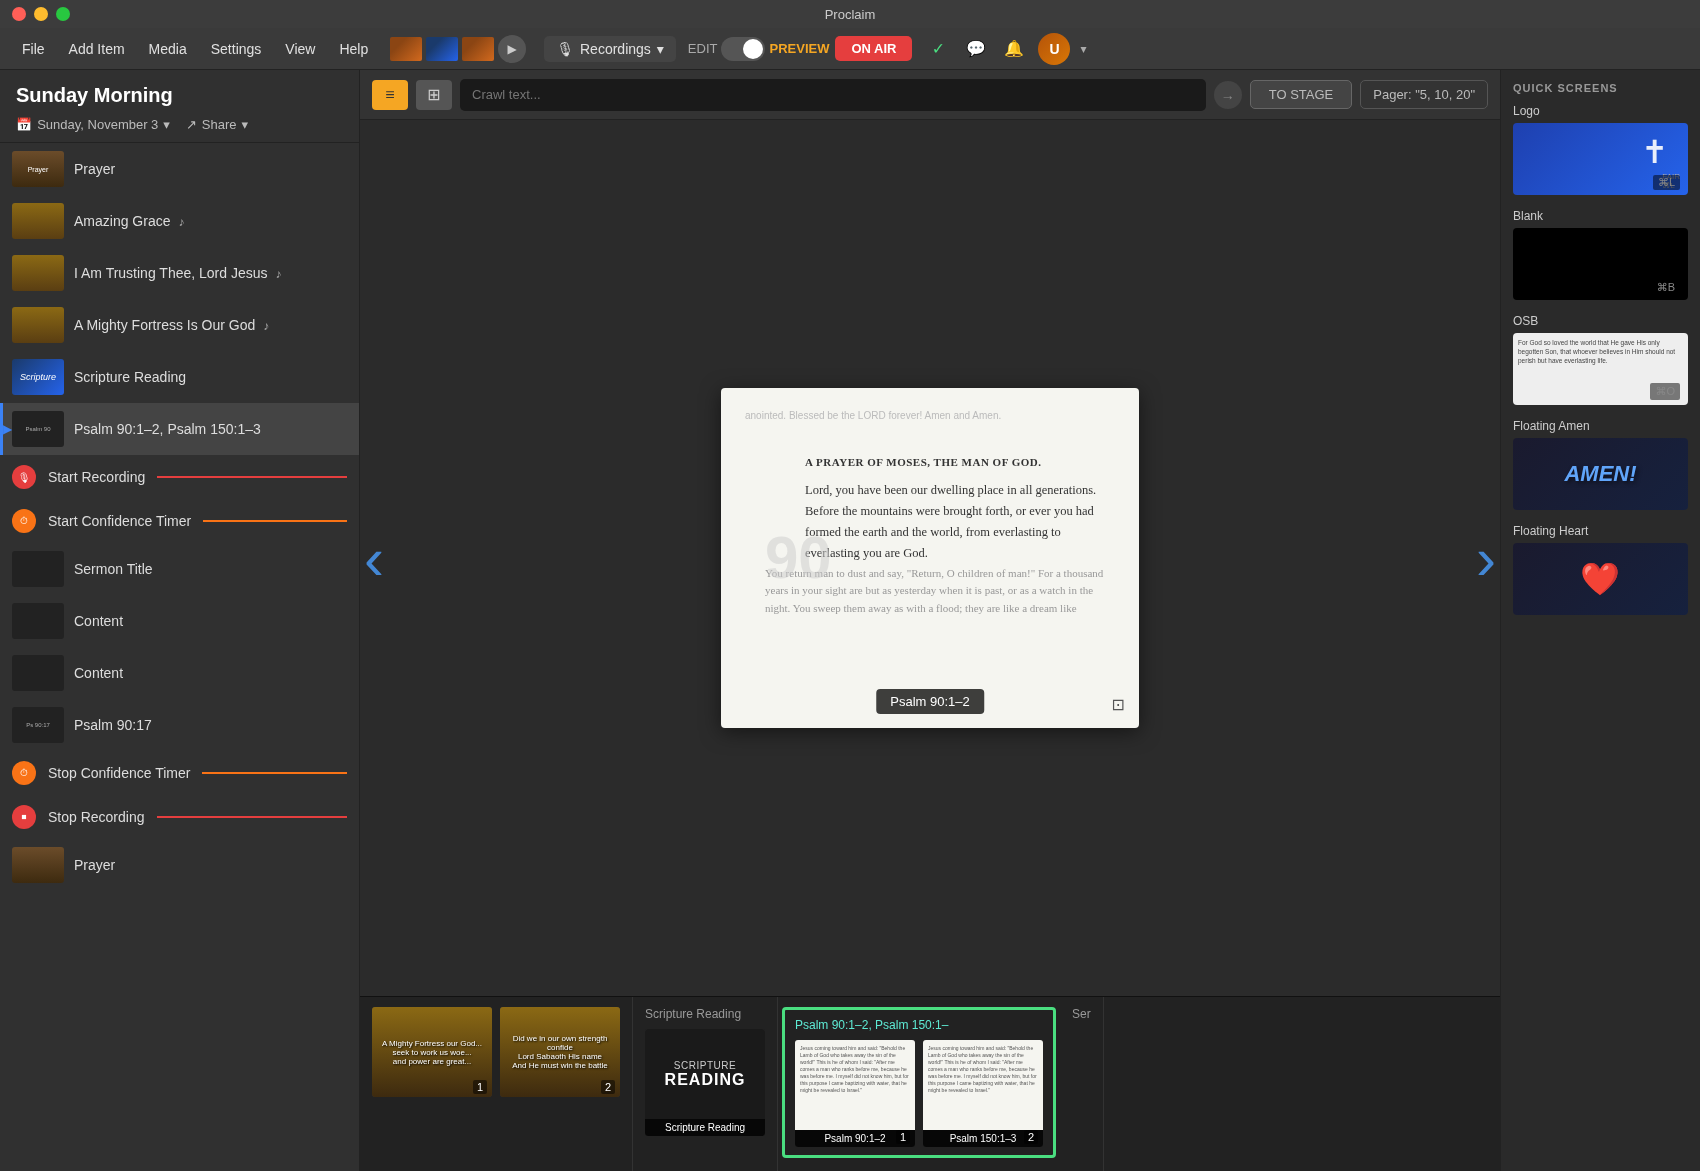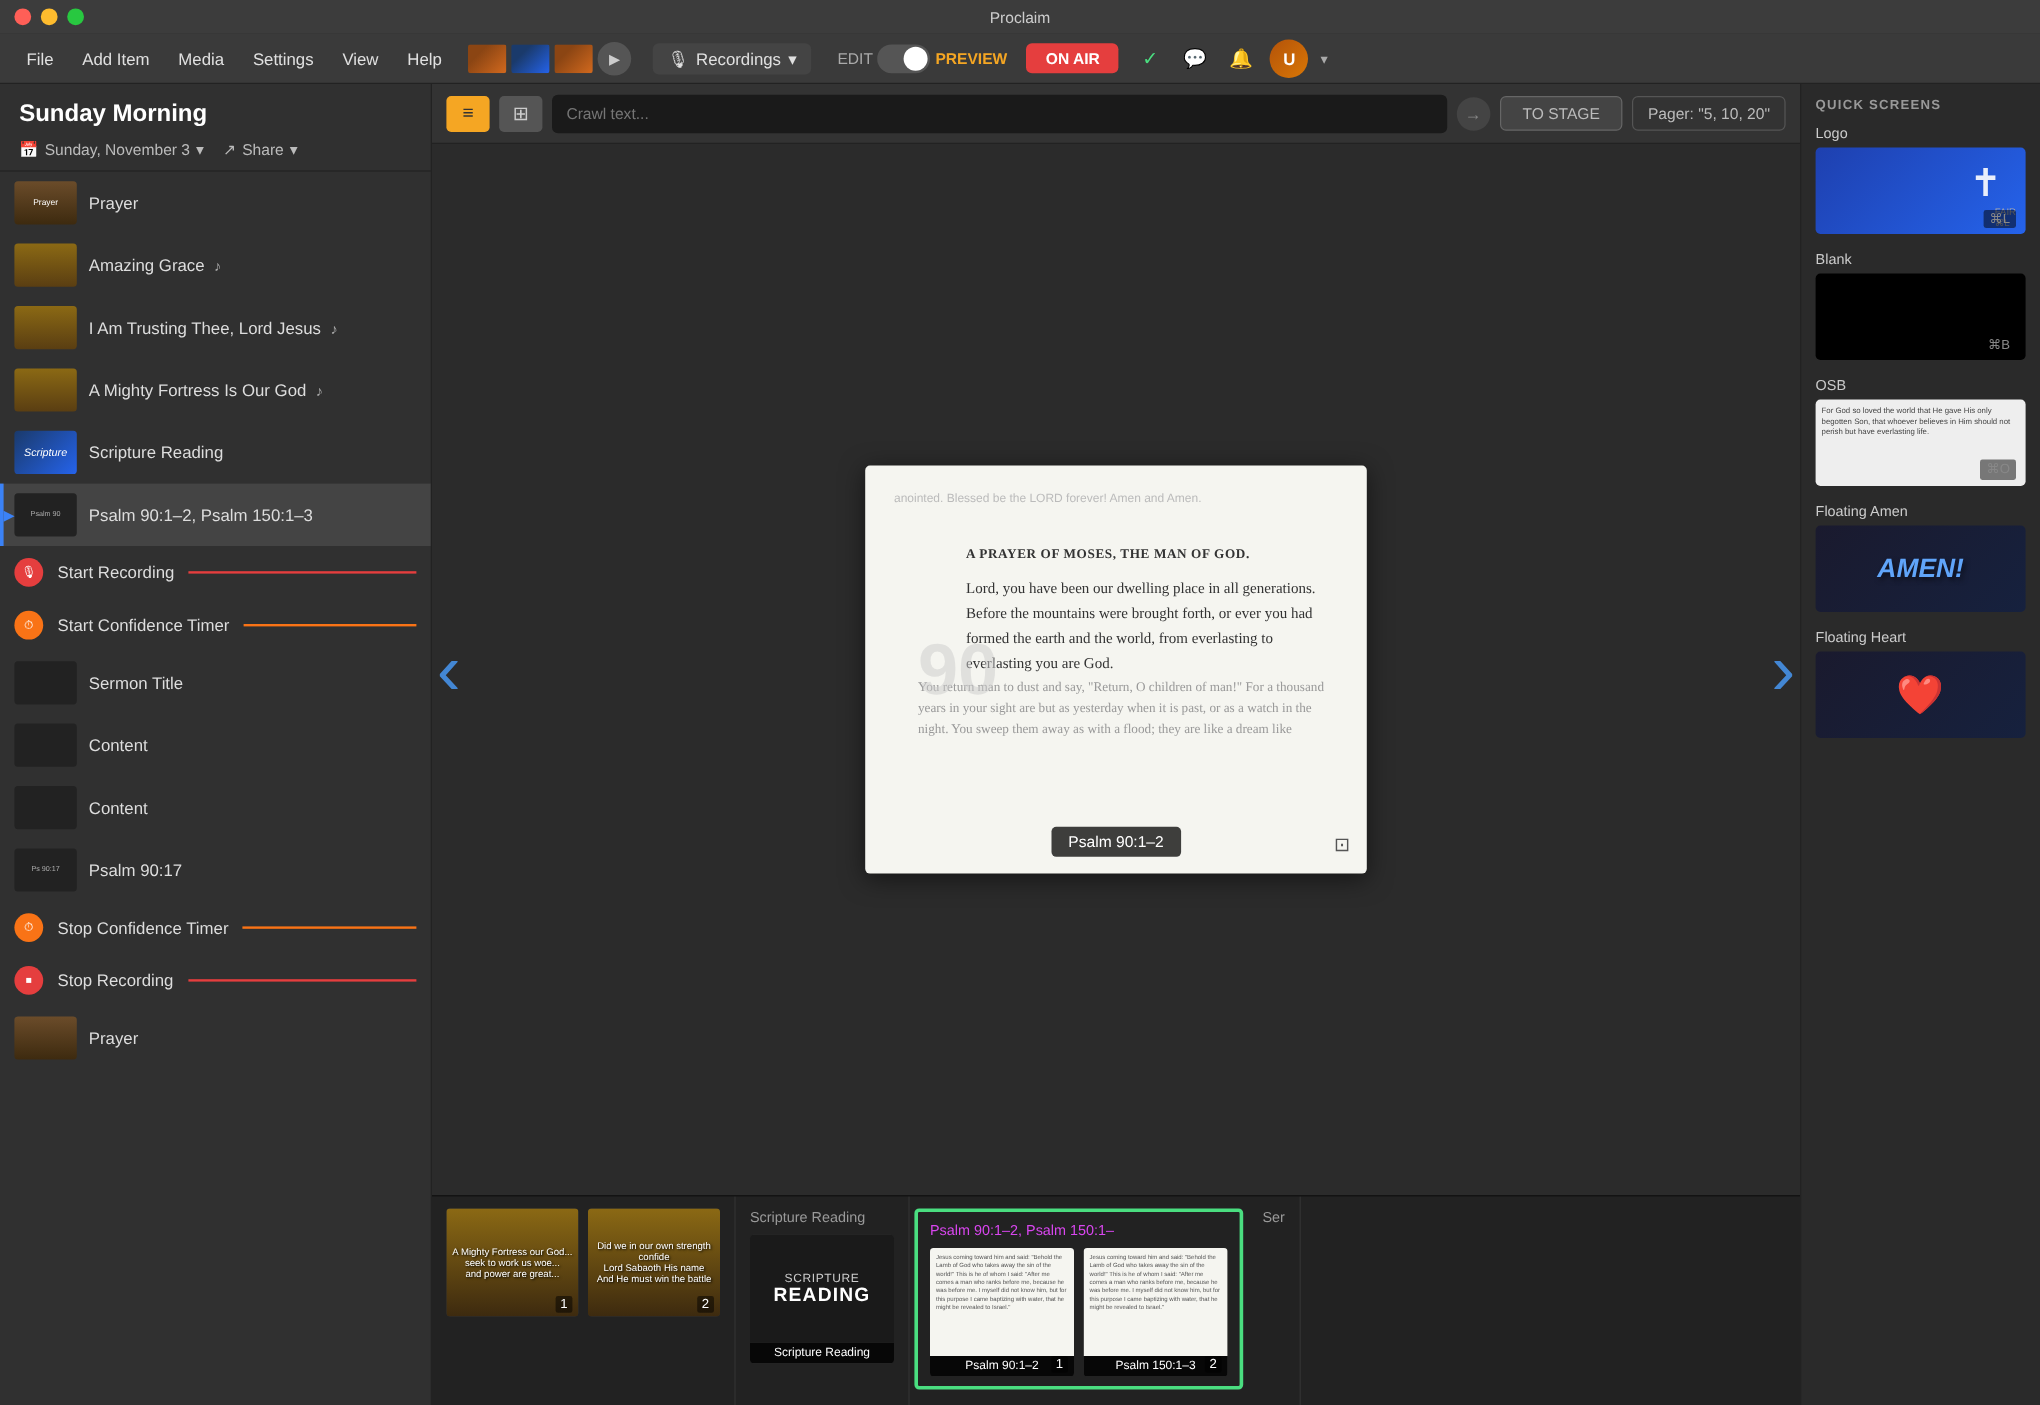--- a/index.html
+++ b/index.html
@@ -97,21 +97,21 @@
       border-radius: 5px;
       font-size: 14px;
       color: #e0e0e0;
       cursor: pointer;
       margin: 0 6px;
     }
     .edit-preview-group {
       display: flex;
       align-items: center;
       gap: 4px;
-      margin: 0 12px;
+      margin: 0 2px;
     }
     .edit-label {
       font-size: 13px;
       color: #aaa;
     }
     .toggle-switch {
       width: 44px; height: 24px;
       background: #555;
       border-radius: 12px;
       position: relative;
@@ -466,21 +466,21 @@
       font-size: 12px;
       color: #999;
       margin-bottom: 8px;
       white-space: nowrap;
     }
     .bottom-thumbs {
       display: flex;
       gap: 8px;
     }
     .bottom-thumb {
-      width: 110px;
+      width: 120px;
       background: #333;
       border-radius: 3px;
       overflow: hidden;
       flex-shrink: 0;
     }
     .bottom-thumb-img {
       width: 100%;
       height: 90px;
       background: #555;
       position: relative;
@@ -544,21 +544,21 @@
       top: -8px;
       left: 50%;
       transform: translateX(-50%);
       width: 0; height: 0;
       border-left: 8px solid transparent;
       border-right: 8px solid transparent;
       border-bottom: 8px solid #4ade80;
     }
     .highlighted-section-title {
       font-size: 12px;
-      color: #d946ef;
+      color: #5eead4;
       margin-bottom: 8px;
       white-space: nowrap;
     }
 
     
     .quick-screens {
       width: 200px;
       background: #2a2a2a;
       border-left: 1px solid #222;
       padding: 12px;

